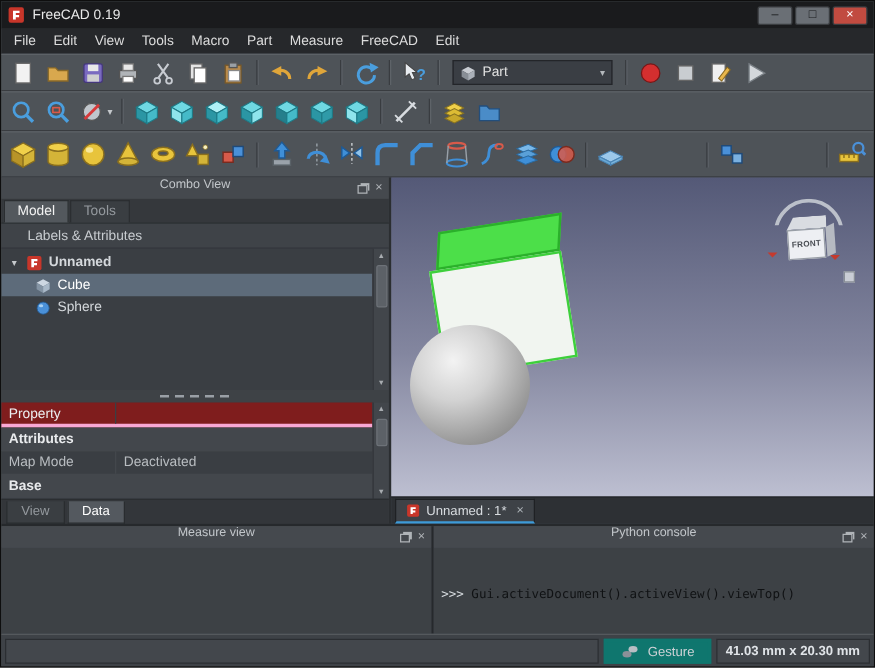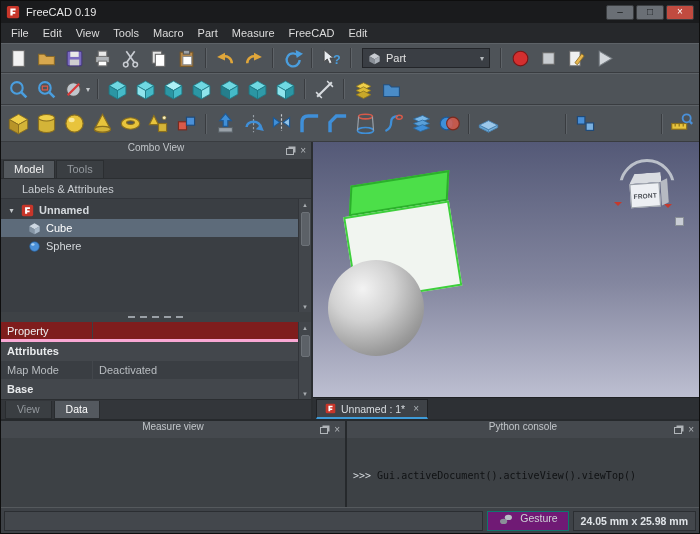--- a/index.html
+++ b/index.html
@@ -102,21 +102,21 @@
   .report{width:346px;border-right:2px solid #26292c;flex:none}
   .pycon{flex:1}
   .bp-body{flex:1;background:#3d4145;overflow:hidden}
   .py-body{font-family:"DejaVu Sans Mono",monospace;font-size:10px;padding:3px 6px;line-height:14px;white-space:pre}
   .pline .prompt{color:#d6dade}
   .pline .code{color:#101214}
 
   
   .status{height:26px;background:#3e4247;display:flex;align-items:center;gap:4px;padding:2px 3px;border-top:1px solid #55595d;flex:none}
   .stat-msg{flex:1;height:20px;background:#43474c;border:1px solid #2b2e32}
-  .gesture{height:20px;display:flex;align-items:flex-start;gap:6px;padding:0 10px;background:#701a75;border:1px solid #0f766e;color:#ced2d6;font-size:10.5px;flex:none}
+  .gesture{height:20px;display:flex;align-items:flex-end;gap:6px;padding:0 10px;background:#0f766e;border:3px solid #0f766e;color:#ced2d6;font-size:10.5px;flex:none}
   .gesture svg{width:16px;height:14px}
   .dims{height:20px;display:flex;align-items:center;padding:0 7px;background:#43474c;border:1px solid #2b2e32;color:#e0e4e8;font-size:10.5px;font-weight:bold;flex:none}
 </style>
 </head>
 <body>
 
 <div class="window">
 
   <div class="titlebar">
     <svg viewBox="0 0 16 16">
@@ -617,16 +617,16 @@
 
   <div class="status">
     <div class="stat-msg"></div>
     <div class="gesture">
       <svg viewBox="0 0 20 16">
           <ellipse cx="7" cy="11" rx="4.5" ry="3.2" fill="#8a9098"></ellipse>
           <ellipse cx="13" cy="6" rx="4.5" ry="3.2" fill="#b8bec4"></ellipse>
         </svg>
       <span>Gesture</span>
     </div>
-    <div class="dims">24.05 mm x 25.98 mm</div>
+    <div class="dims">41.03 mm x 20.30 mm</div>
   </div>
 
 </div>
 
 </body></html>

